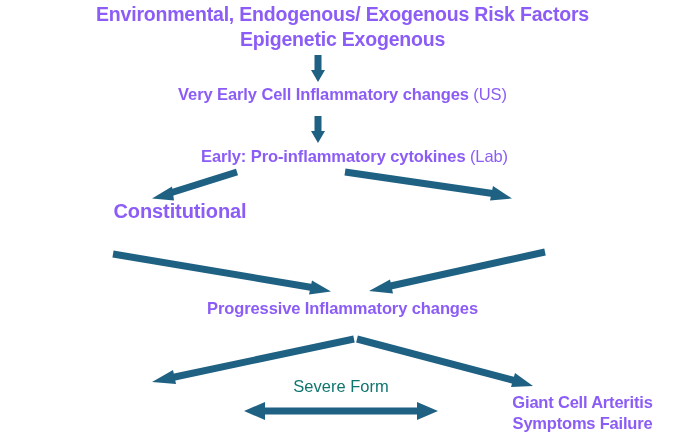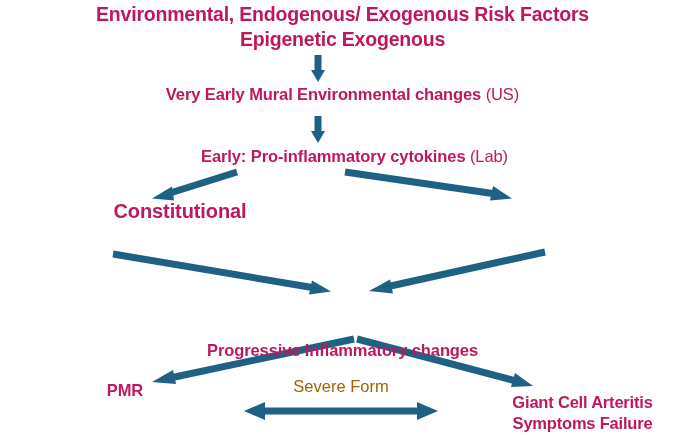--- a/index.html
+++ b/index.html
@@ -22,21 +22,21 @@
     position: absolute;
     left: 0;
     top: 0;
     width: 685px;
     height: 435px;
     pointer-events: none;
   }
   .node {
     position: absolute;
     text-align: center;
-    color: #be185d;
+    color: #8b5cf6;
     line-height: 1.28;
     white-space: nowrap;
   }
   .bold  { font-weight: bold; }
   .plain { font-weight: normal; }
 
   
   #node-title {
     left: 0px; top: 2px; width: 685px;
     font-size: 19.5px; font-weight: bold;
@@ -61,36 +61,35 @@
   }
   #node-intermittent {
     left: 420px; top: 199px; width: 265px;
     font-size: 16.5px; font-weight: bold;
     letter-spacing: -0.3px;
   }
   #node-progressive {
     left: 0px; top: 298px; width: 685px;
     font-size: 16.5px; font-weight: bold;
     letter-spacing: -0.1px;
-    margin-top: 42px;
   }
   #node-pmr {
     left: 20px; top: 380px; width: 210px;
     font-size: 16.5px; font-weight: bold;
     letter-spacing: -0.1px;
   }
   #node-gca {
     left: 480px; top: 392px; width: 205px;
     font-size: 16.5px; font-weight: bold;
     letter-spacing: -0.2px;
   }
   #node-severe-form {
     left: 241px; top: 376px; width: 200px;
     font-size: 16.5px; font-weight: normal;
-    color: #a16207;
+    color: #0f766e;
   }
 </style>
 </head>
 <body>
 
 <div id="figure">
 
   <svg id="arrow-layer" viewBox="0 0 685 435" width="685" height="435" xmlns="http://www.w3.org/2000/svg">
 
     <g>
@@ -139,38 +138,37 @@
       <path d="M 438 411 L 417 402 L 417 420 Z" fill="#1F6183"></path>
     </g>
   </svg>
 
   <div class="node" id="node-title">
     <span class="line1">Environmental, Endogenous/ Exogenous Risk Factors</span>
     <span class="line2">Epigenetic Exogenous</span>
   </div>
 
   <div class="node" id="node-very-early">
-    <span class="bold">Very Early Mural Environmental changes</span><span class="plain"> (US)</span>
+    <span class="bold">Very Early Cell Inflammatory changes</span><span class="plain"> (US)</span>
   </div>
 
   <div class="node" id="node-early-cytokines">
     <span class="bold">Early: Pro-inflammatory cytokines</span><span class="plain"> (Lab)</span>
   </div>
 
   <div class="node" id="node-constitutional">
     <div>Constitutional</div>
   </div>
 
 
   <div class="node" id="node-progressive">
     <div>Progressive Inflammatory changes</div>
   </div>
 
   <div class="node" id="node-pmr">
-    <div>PMR</div>
   </div>
 
   <div class="node" id="node-gca">
     <div>Giant Cell Arteritis</div>
     <div>Symptoms Failure</div>
   </div>
 
   <div class="node" id="node-severe-form">
     <span>Severe Form</span>
   </div>

